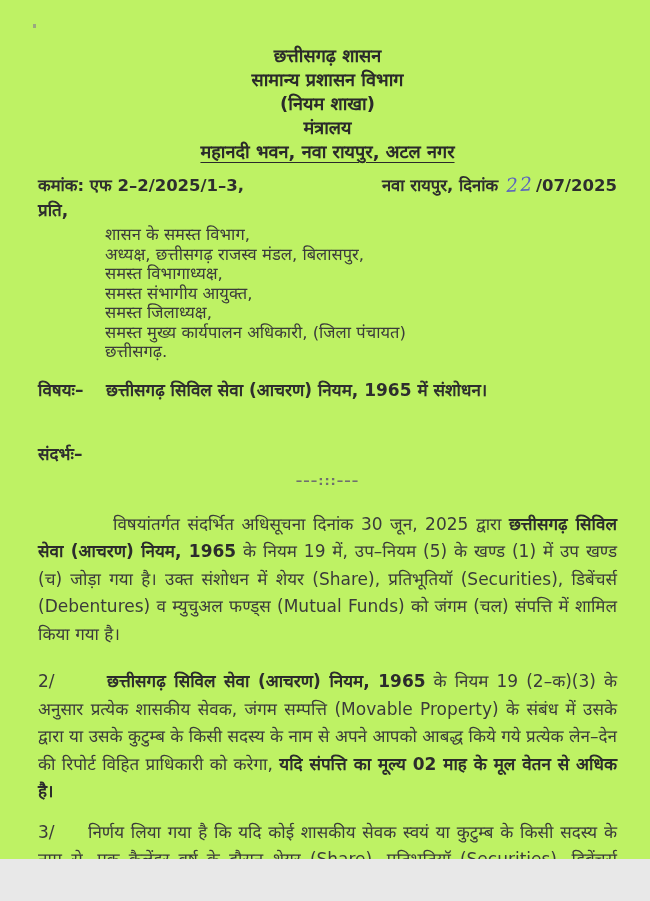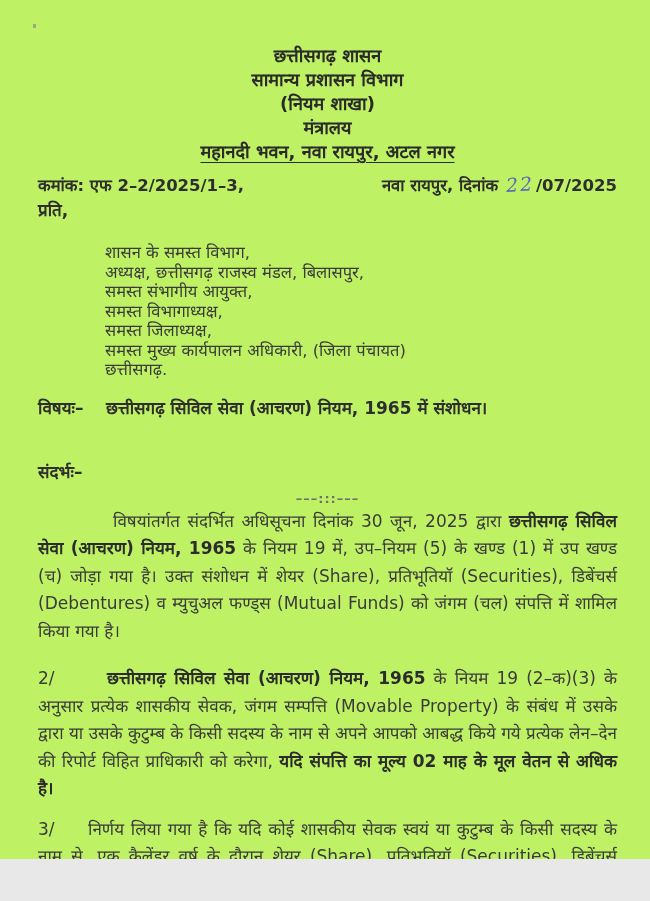--- a/index.html
+++ b/index.html
@@ -29,32 +29,32 @@
   
   .ref-row { display:flex; justify-content:space-between; align-items:baseline;
     font-weight:700; font-size:16.5px; color:#2e2e2e; margin-top:10px; line-height:24px; }
   .handwritten {
     display:inline-block; color:#5a63bf; font-size:19px; line-height:1;
     transform:rotate(-4deg); letter-spacing:2px; padding:0 2px;
     font-family:"DejaVu Serif", serif; font-style:italic; font-weight:400;
   }
   
   .to-label { font-weight:700; font-size:17px; color:#2e2e2e; line-height:24px; }
-  .recipients { margin-left:67px; font-size:16.5px; line-height:19.5px; margin-top:21px; }
+  .recipients { margin-left:67px; font-size:16.5px; line-height:19.5px; margin-top:3px; }
   .recipients div { white-space:nowrap; }
   
   .subj-row { display:flex; font-weight:700; font-size:17px; color:#2e2e2e;
     line-height:28px;margin-top:36px; }
   .subj-row.first { margin-top:14px; }
   .subj-label { flex:none; width:68px; }
   .divider { text-align:center; color:#6f6f6f; font-size:13px; letter-spacing:1px;
     line-height:18px; margin-top:4px; font-weight:700; }
   
   .para { font-size:17px; line-height:27.5px; text-align:justify; color:#3b3b3b; margin:0; }
-  .para.p1 { text-indent:75px; }
+  .para.p1 { margin-top:21px; text-indent:75px; }
   .para.p2 { margin-top:20px; }
   .para.p3 { margin-top:13px; }
   .pnum { display:inline-block; font-weight:400; }
   .pnum.w2 { width:69px; }
   .pnum.w3 { width:50px; }
   .b { font-weight:700; color:#2c2c2c; }
 </style>
 </head>
 <body>
 
@@ -76,22 +76,22 @@
       <span>
         <span>नवा रायपुर, दिनांक </span><span class="handwritten">22</span><span>/07/2025</span>
       </span>
     </div>
 
     <div class="to-label">प्रति,</div>
 
     <div class="recipients">
       <div>शासन के समस्त विभाग,</div>
       <div>अध्यक्ष, छत्तीसगढ़ राजस्व मंडल, बिलासपुर,</div>
+      <div>समस्त विभागाध्यक्ष,</div>
       <div>समस्त संभागीय आयुक्त,</div>
-      <div>समस्त विभागाध्यक्ष,</div>
       <div>समस्त जिलाध्यक्ष,</div>
       <div>समस्त मुख्य कार्यपालन अधिकारी, (जिला पंचायत)</div>
       <div>छत्तीसगढ़.</div>
     </div>
 
     <div class="subj-row first">
       <span class="subj-label">विषयः–</span>
       <span>छत्तीसगढ़ सिविल सेवा (आचरण) नियम, 1965 में संशोधन।</span>
     </div>
 

